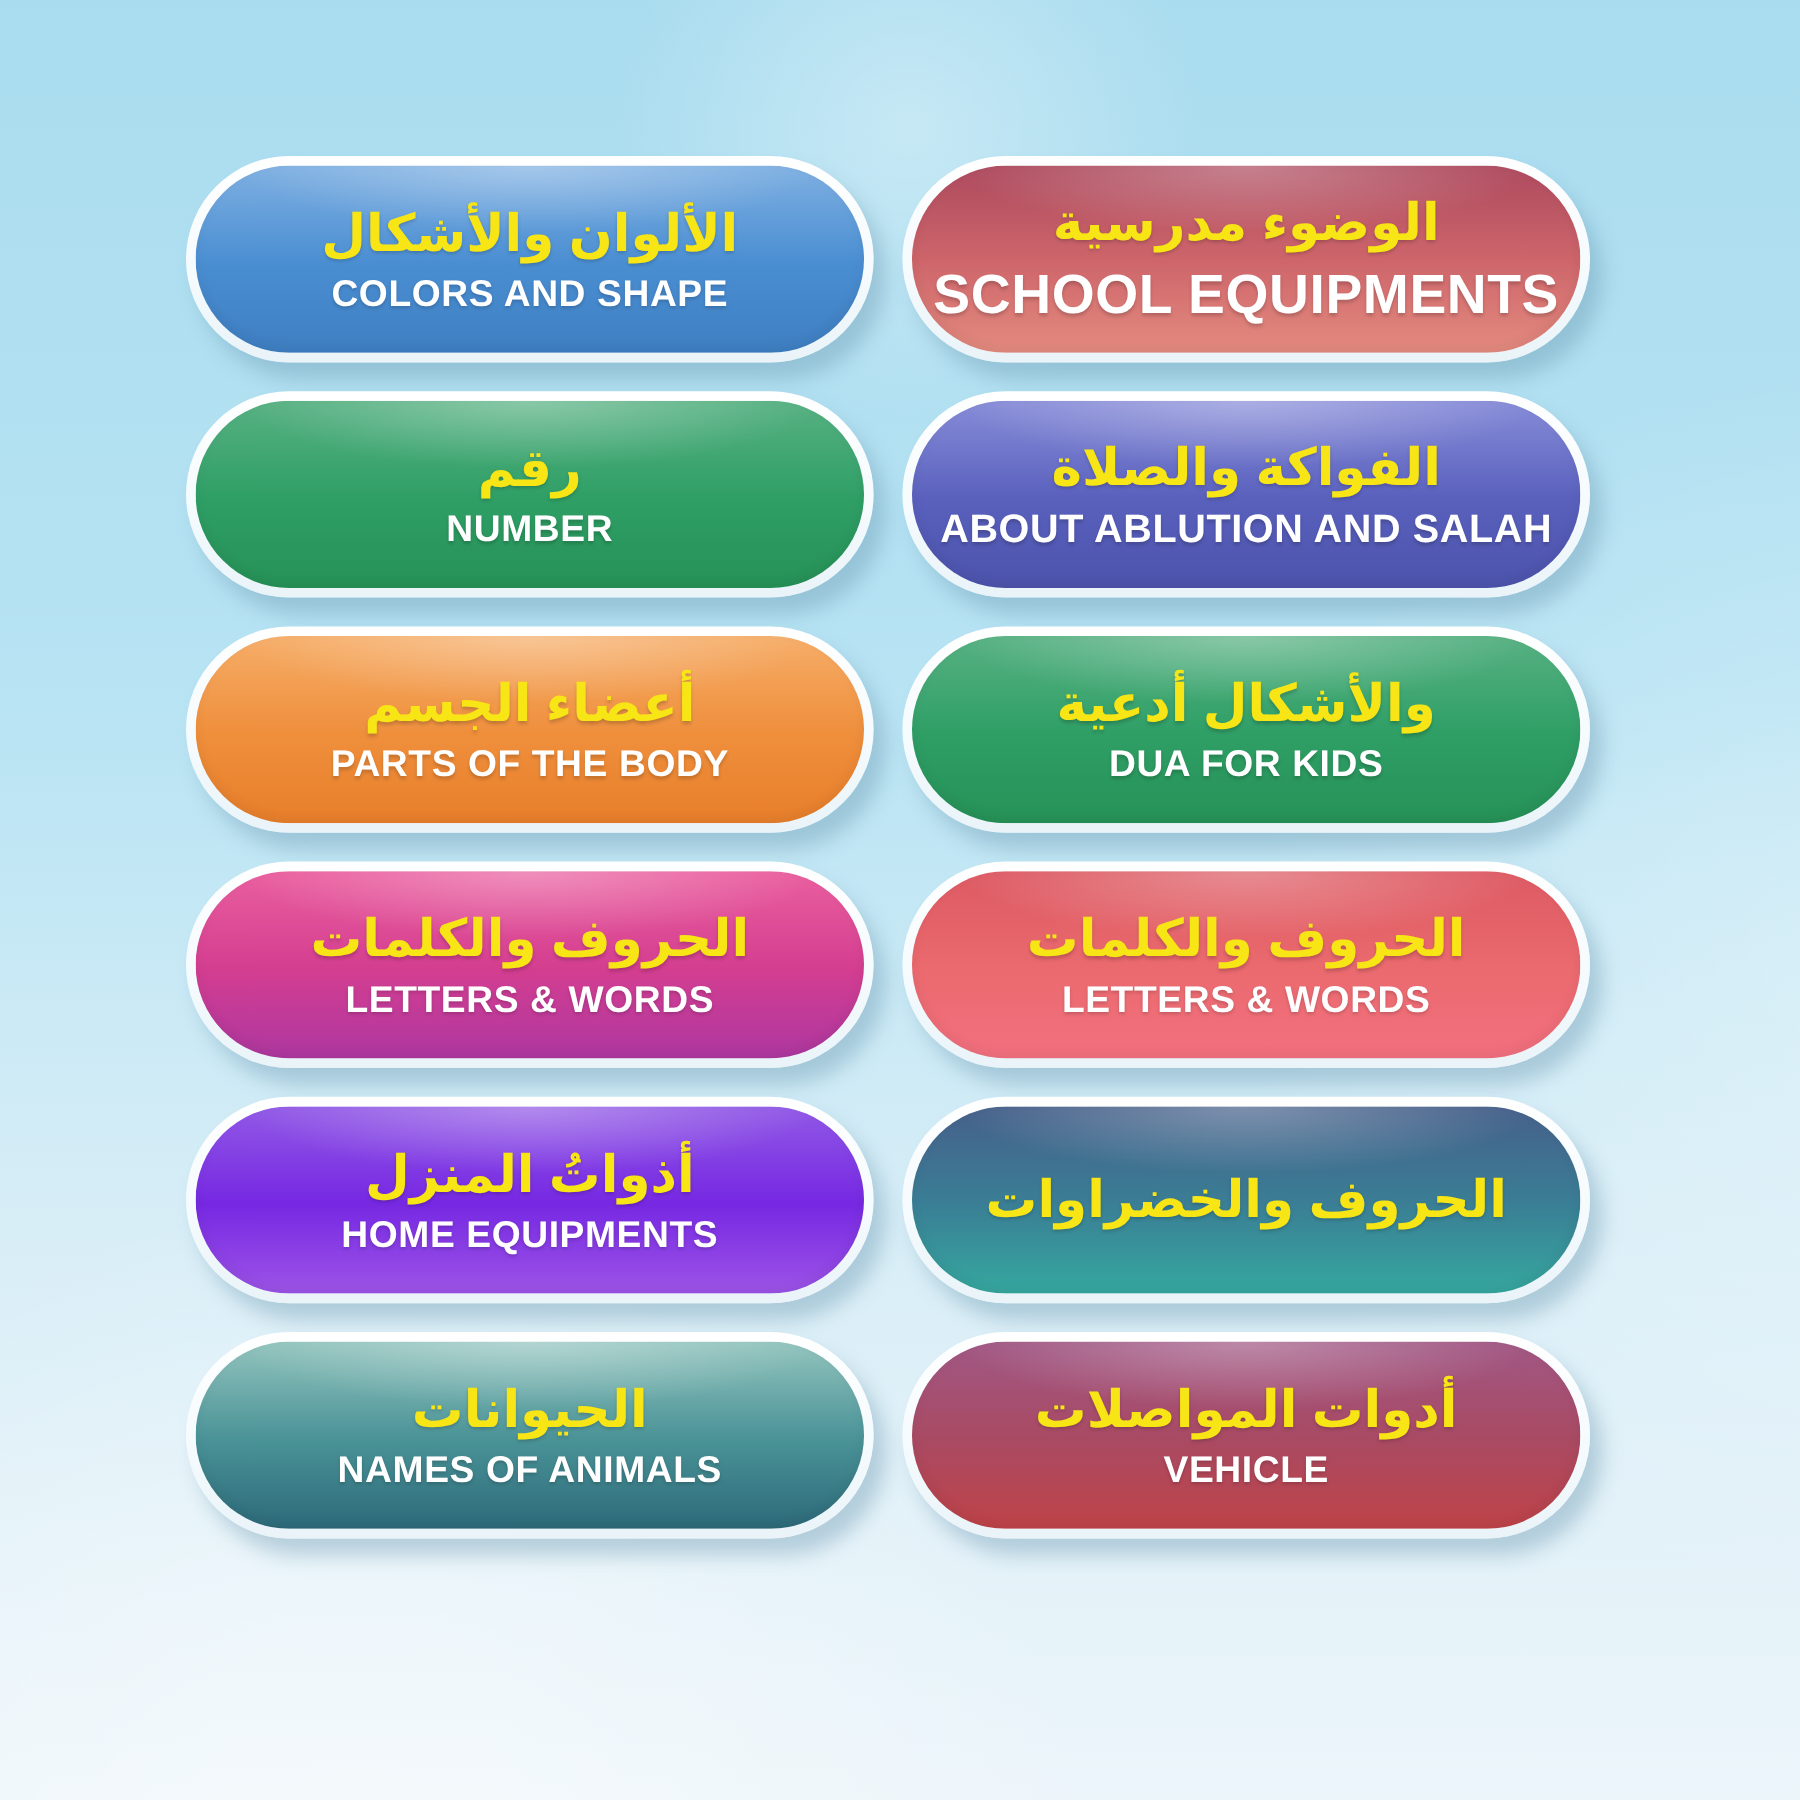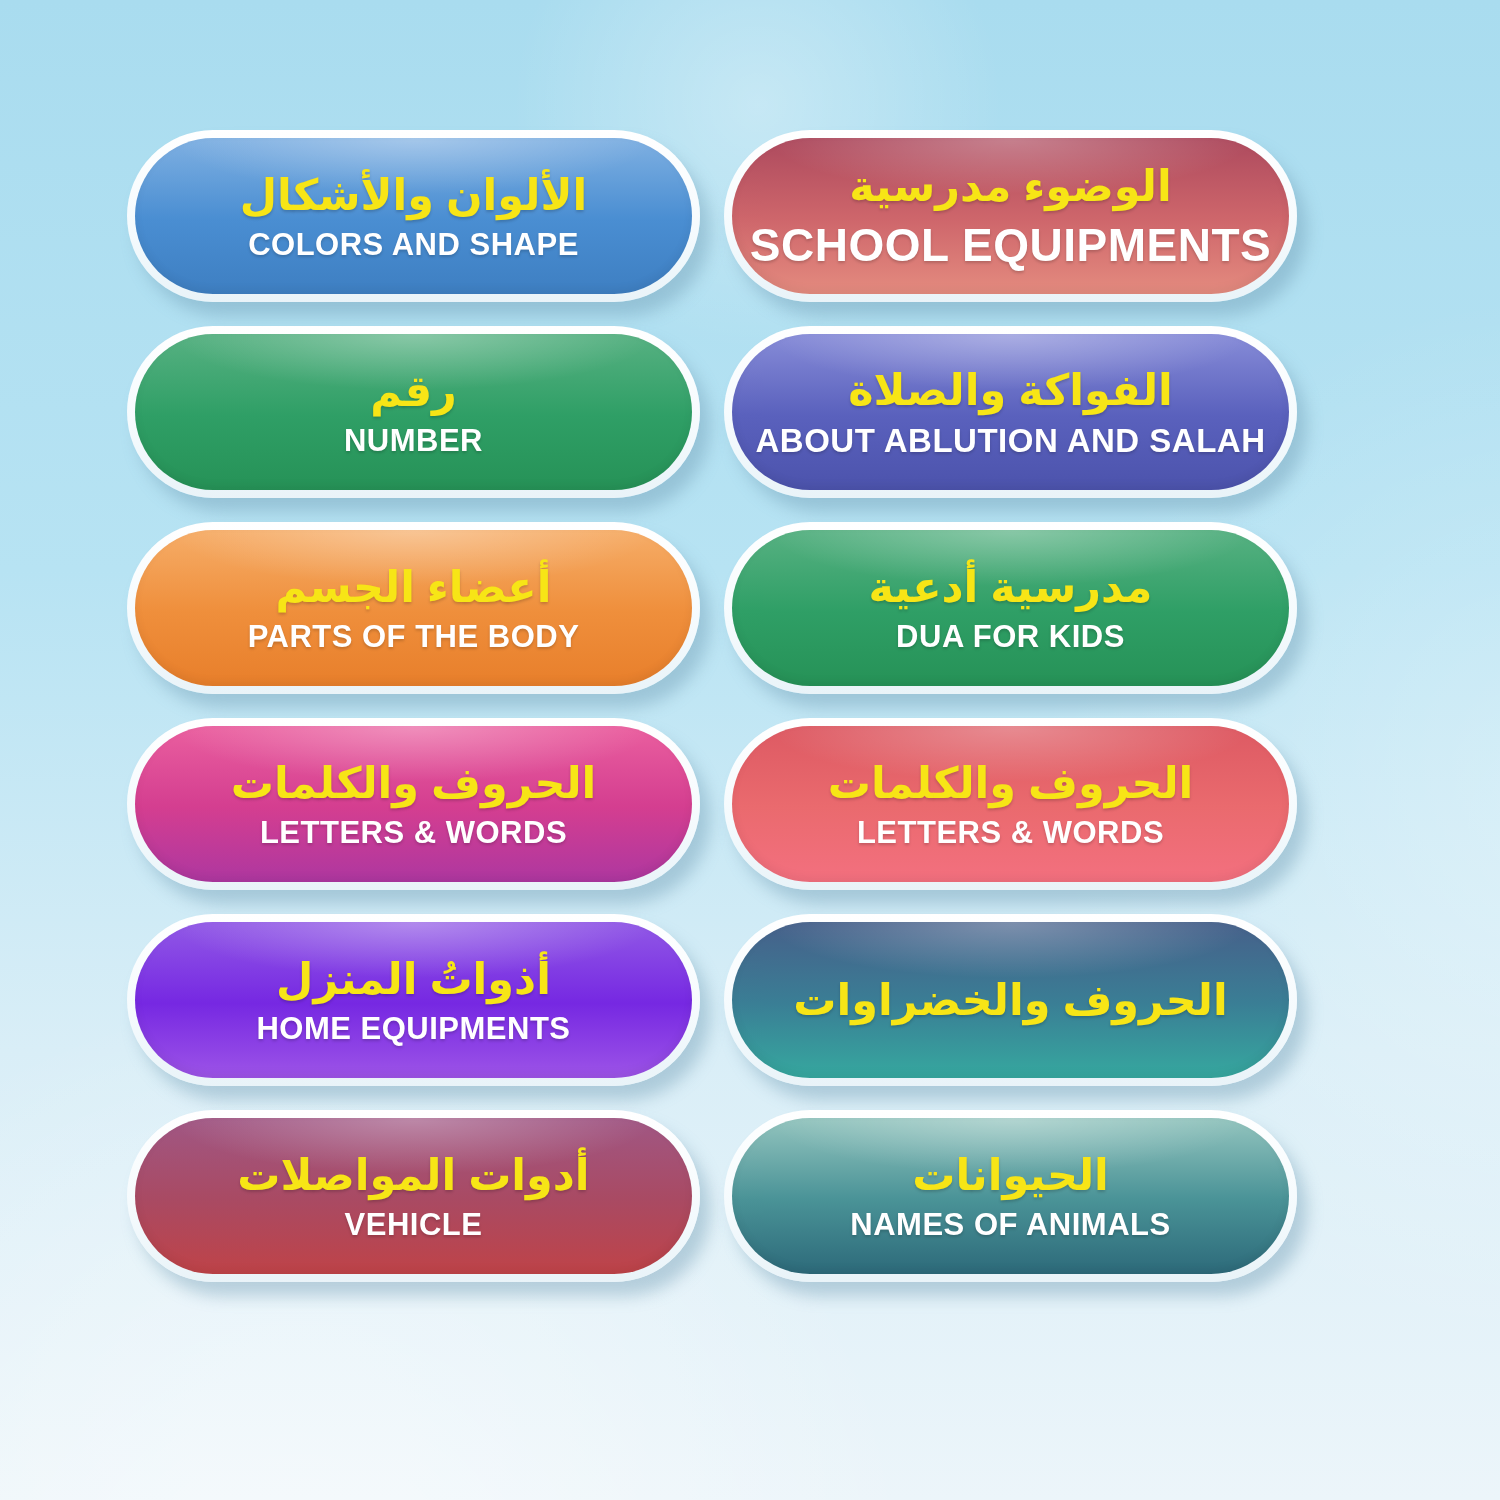--- a/index.html
+++ b/index.html
@@ -9,21 +9,21 @@
   }
   .canvas {
     position: relative; width: 1500px; height: 1500px;
     background:
       radial-gradient(circle 340px at 50.5% 7%,  rgba(255,255,255,0.32), rgba(255,255,255,0) 72%),
       radial-gradient(circle 900px at 20% 108%,  rgba(255,255,255,0.55), rgba(255,255,255,0) 70%),
       radial-gradient(circle 760px at 104% 55%,  rgba(255,255,255,0.30), rgba(255,255,255,0) 70%),
       linear-gradient(180deg, #A9DCEF 0%, #B7E3F3 38%, #D9EEF7 70%, #ECF5FA 100%);
   }
   .grid {
-    position: absolute; left: 127px; top: 130px;
+    position: absolute; left: 155px; top: 130px;
     display: grid;
     grid-template-columns: 573px 573px;
     column-gap: 108px; row-gap: 41px; gap: 24px;
   }
   .btn {
     height: 172px; box-sizing: border-box; padding: 8px;
     border-radius: 92px;
     background: linear-gradient(180deg, #FFFFFF 0%, #F4FAFD 60%, #E9F3F8 100%);
     box-shadow: 10px 14px 16px rgba(105, 150, 175, 0.40);
     cursor: pointer;
@@ -86,21 +86,21 @@
 
     <div class="btn" style="--g-top: #F6AD68; --g-mid: #EF8F3C; --g-bottom: #E87F2B;">
       <div class="inner">
         <div class="ar fit">أعضاء الجسم</div>
         <div class="en fit">PARTS OF THE BODY</div>
       </div>
     </div>
 
     <div class="btn" style="--g-top: #57B182; --g-mid: #2F9F66; --g-bottom: #269257;">
       <div class="inner">
-        <div class="ar fit">مدرسية أدعية</div>
+        <div class="ar fit">والأشكال أدعية</div>
         <div class="en fit">DUA FOR KIDS</div>
       </div>
     </div>
 
     <div class="btn" style="--g-top: #EA5F9F; --g-mid: #D43E90; --g-bottom: #AE37A0;">
       <div class="inner">
         <div class="ar fit">الحروف والكلمات</div>
         <div class="en fit">LETTERS &amp; WORDS</div>
       </div>
     </div>
@@ -118,28 +118,28 @@
         <div class="en fit">HOME EQUIPMENTS</div>
       </div>
     </div>
 
     <div class="btn" style="--g-top: #46608A; --g-mid: #3A7E95; --g-bottom: #36A89F;">
       <div class="inner">
         <div class="ar fit">الحروف والخضراوات</div>
       </div>
     </div>
 
+    <div class="btn" style="--g-top: #93C4BE; --g-mid: #4A9397; --g-bottom: #2D6A7A;">
+      <div class="inner">
+        <div class="ar fit">الحيوانات</div>
+        <div class="en fit">NAMES OF ANIMALS</div>
+      </div>
+    </div>
+
     <div class="btn" style="--g-top: #A05784; --g-mid: #A94A63; --g-bottom: #BF4348;">
       <div class="inner">
         <div class="ar fit">أدوات المواصلات</div>
         <div class="en fit">VEHICLE</div>
       </div>
     </div>
 
-    <div class="btn" style="--g-top: #93C4BE; --g-mid: #4A9397; --g-bottom: #2D6A7A;">
-      <div class="inner">
-        <div class="ar fit">الحيوانات</div>
-        <div class="en fit">NAMES OF ANIMALS</div>
-      </div>
-    </div>
-
   </div>
 </div>
 
 </body></html>

